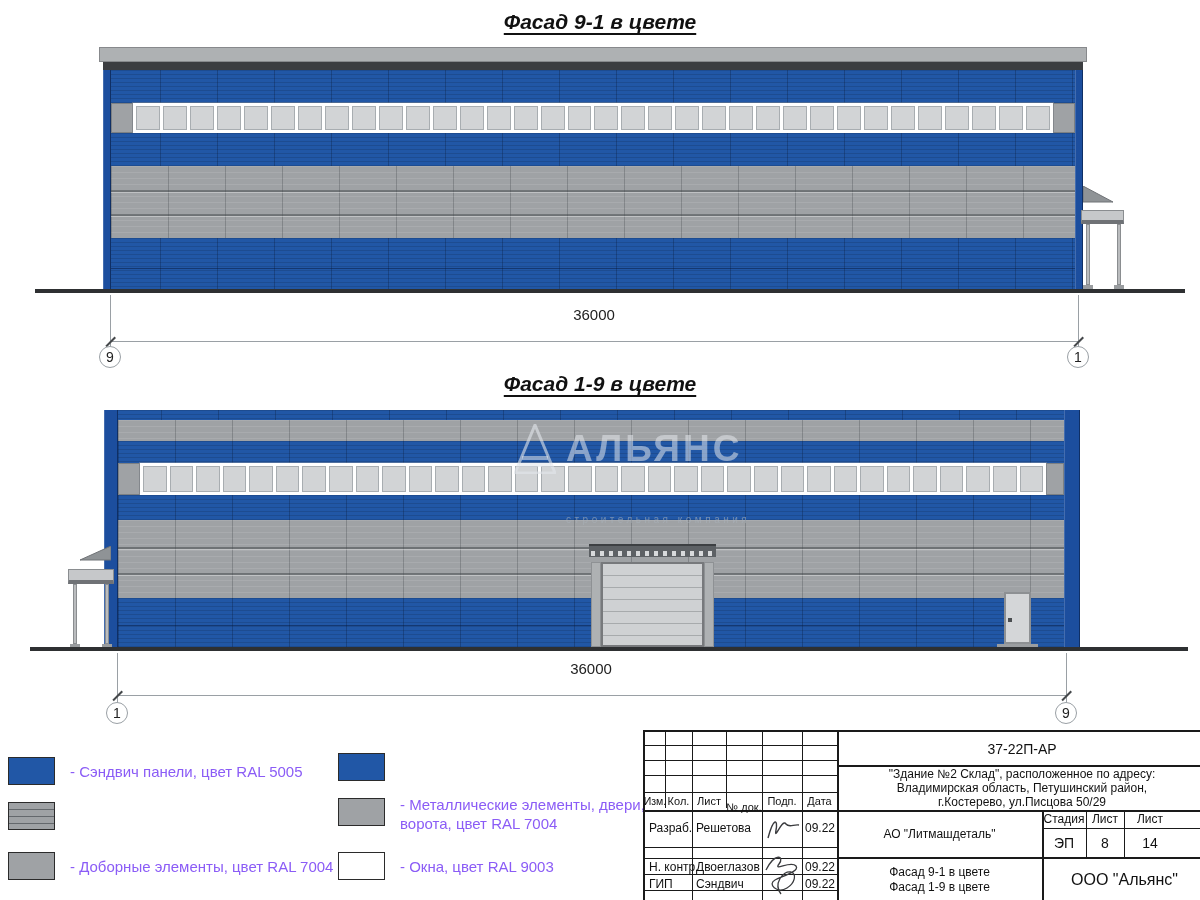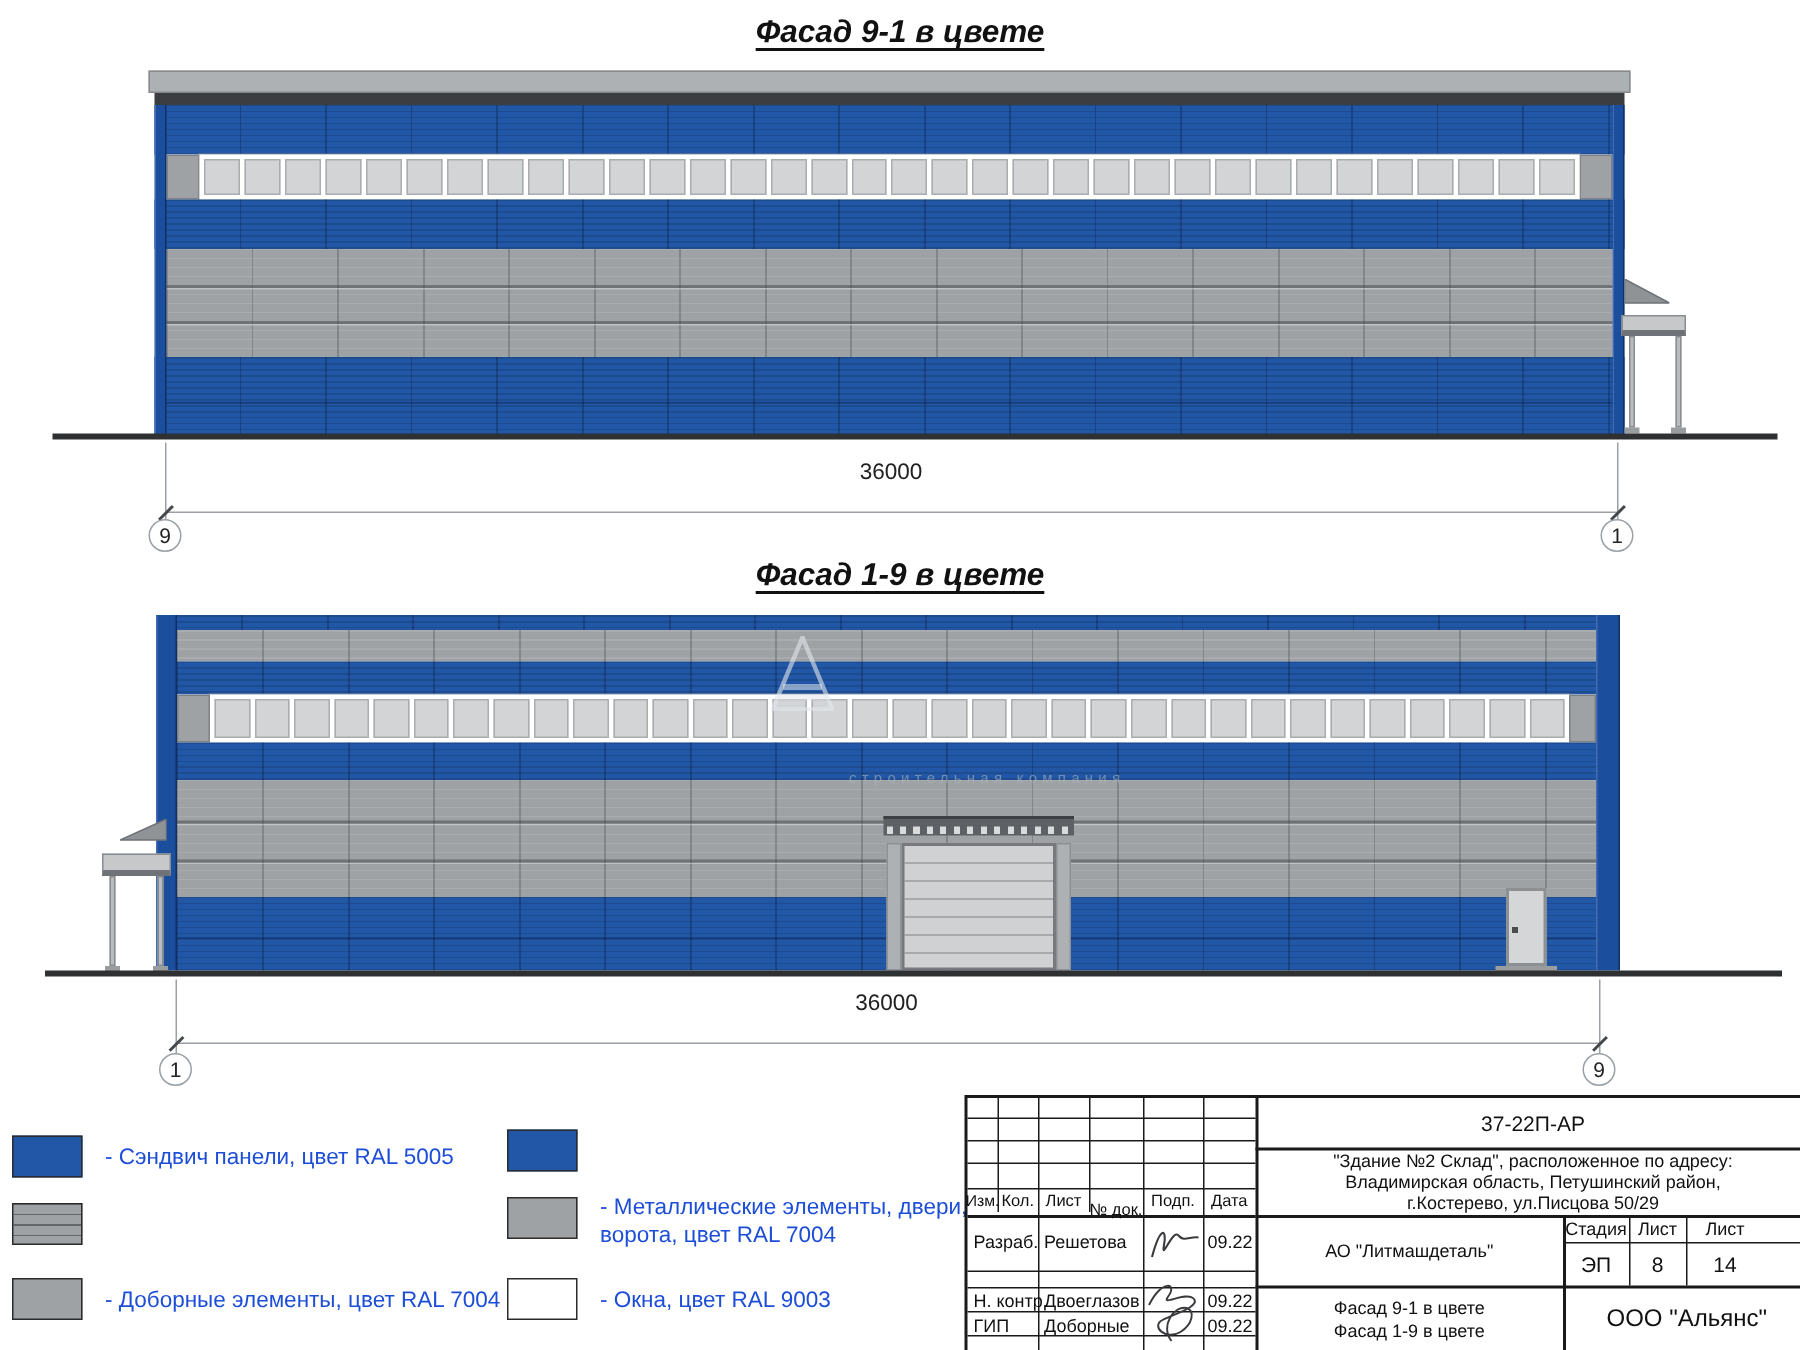--- a/index.html
+++ b/index.html
@@ -69,21 +69,21 @@
   .wm-tag{font-size:10px;letter-spacing:3.5px;color:rgba(170,178,186,.6);margin-top:18px;}
   
   .swatch{width:47px;height:28px;border:1.5px solid #2b2b2b;}
   .sw-blue{background:#2157A6;}
   .sw-gray{background:#9FA2A5;}
   .sw-gray-lines{
     background-color:#9FA2A5;
     background-image:repeating-linear-gradient(180deg, rgba(0,0,0,0) 0 6px, rgba(60,65,70,.6) 6px 7px);
   }
   .sw-white{background:#fff;}
-  .legend-label{font-size:15px;color:#1d4ed8;line-height:19px;}
+  .legend-label{font-size:15px;color:#8b5cf6;line-height:19px;}
   
   #tblock{left:643px;top:730px;width:562px;height:172px;border:2px solid #1a1a1a;}
   .tbv{position:absolute;width:1px;background:#1a1a1a;}
   .tbv2{position:absolute;width:2px;background:#1a1a1a;}
   .tbh{position:absolute;height:1px;background:#1a1a1a;}
   .tbh2{position:absolute;height:2px;background:#1a1a1a;}
   .tb-txt{position:absolute;font-size:12px;color:#111;}
   .tb-center{display:flex;align-items:center;justify-content:center;text-align:center;}
   .sig-svg{position:absolute;overflow:visible;}
 </style>
@@ -220,20 +220,21 @@
   <div class="abs hline-joint" style="left:118px;top:255px;width:946px;"></div>
 
   <div class="abs col-blue" style="left:104px;top:40px;width:14px;height:237px;"></div>
   <div class="abs col-blue" style="left:1064px;top:40px;width:16px;height:237px;"></div>
 
   <svg class="abs" style="left:514px;top:54px;" width="42" height="50">
     <polygon points="21,1 41,49 1,49" fill="none" stroke="rgba(226,230,235,.6)" stroke-width="3"></polygon>
     <rect x="8" y="32" width="26" height="4" fill="rgba(226,230,235,.55)"></rect>
     <rect x="5" y="39" width="32" height="4" fill="rgba(226,230,235,.55)"></rect>
   </svg>
+  <div class="abs wm-name" style="left:566px;top:58px;">АЛЬЯНС</div>
   <div class="abs wm-tag" style="left:566px;top:126px;">строительная компания</div>
 
   <div class="abs awning" style="left:589px;top:174px;width:127px;height:13px;">
       <div class="awning-dots"></div>
     </div>
   <div class="abs gate-jamb" style="left:591px;top:192px;width:10px;height:85px;"></div>
   <div class="abs gate-jamb" style="left:704px;top:192px;width:10px;height:85px;"></div>
   <div class="abs gate" style="left:601px;top:192px;width:103px;height:85px;"></div>
 
   <div class="abs door" style="left:1004px;top:222px;width:27px;height:52px;">
@@ -314,21 +315,21 @@
   <div class="tb-txt tb-center" style="left:117px;top:60px;width:40px;height:18px;font-size:11px;">Подп.</div>
   <div class="tb-txt tb-center" style="left:157px;top:60px;width:35px;height:18px;font-size:11px;">Дата</div>
 
   <div class="tb-txt" style="left:4px;top:89px;">Разраб.</div>
   <div class="tb-txt" style="left:51px;top:89px;">Решетова</div>
   <div class="tb-txt" style="left:160px;top:89px;">09.22</div>
   <div class="tb-txt" style="left:4px;top:128px;text-align:right;">Н. контр.</div>
   <div class="tb-txt" style="left:51px;top:128px;">Двоеглазов</div>
   <div class="tb-txt" style="left:160px;top:128px;">09.22</div>
   <div class="tb-txt" style="left:4px;top:145px;">ГИП</div>
-  <div class="tb-txt" style="left:51px;top:145px;">Доборные</div>
+  <div class="tb-txt" style="left:51px;top:145px;">Сэндвич</div>
   <div class="tb-txt" style="left:160px;top:145px;">09.22</div>
 
   <svg class="sig-svg" style="left:119px;top:80px;" width="38" height="34" viewBox="0 0 38 34">
     <path d="M4,26 C10,4 14,8 12,18 C10,30 18,6 22,12 C25,16 30,12 35,13" fill="none" stroke="#3a3b3e" stroke-width="1.4"></path>
   </svg>
   <svg class="sig-svg" style="left:118px;top:118px;" width="40" height="48" viewBox="0 0 40 48">
     <path d="M3,20 C12,2 22,6 16,14 C10,22 28,10 33,16 C37,21 20,26 12,30 C4,34 14,44 24,38 C32,33 34,24 28,22 C20,20 10,34 18,44" fill="none" stroke="#3a3b3e" stroke-width="1.3"></path>
   </svg>
 
   <div class="tb-txt tb-center" style="left:192px;top:0;width:370px;height:33px;font-size:14px;">37-22П-АР</div>

